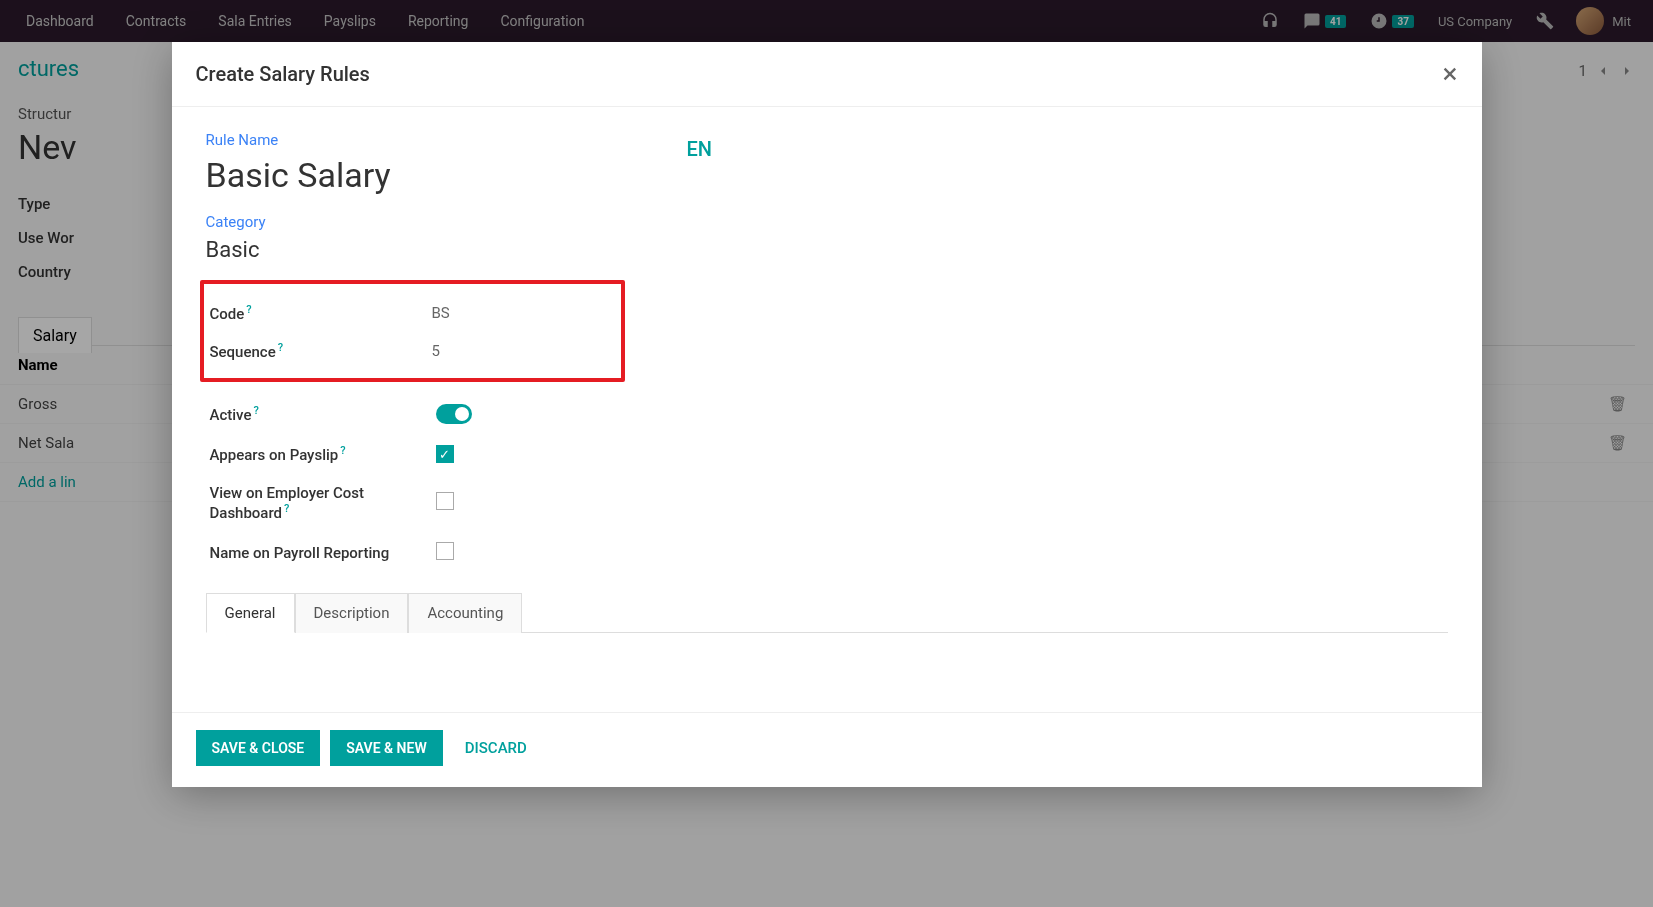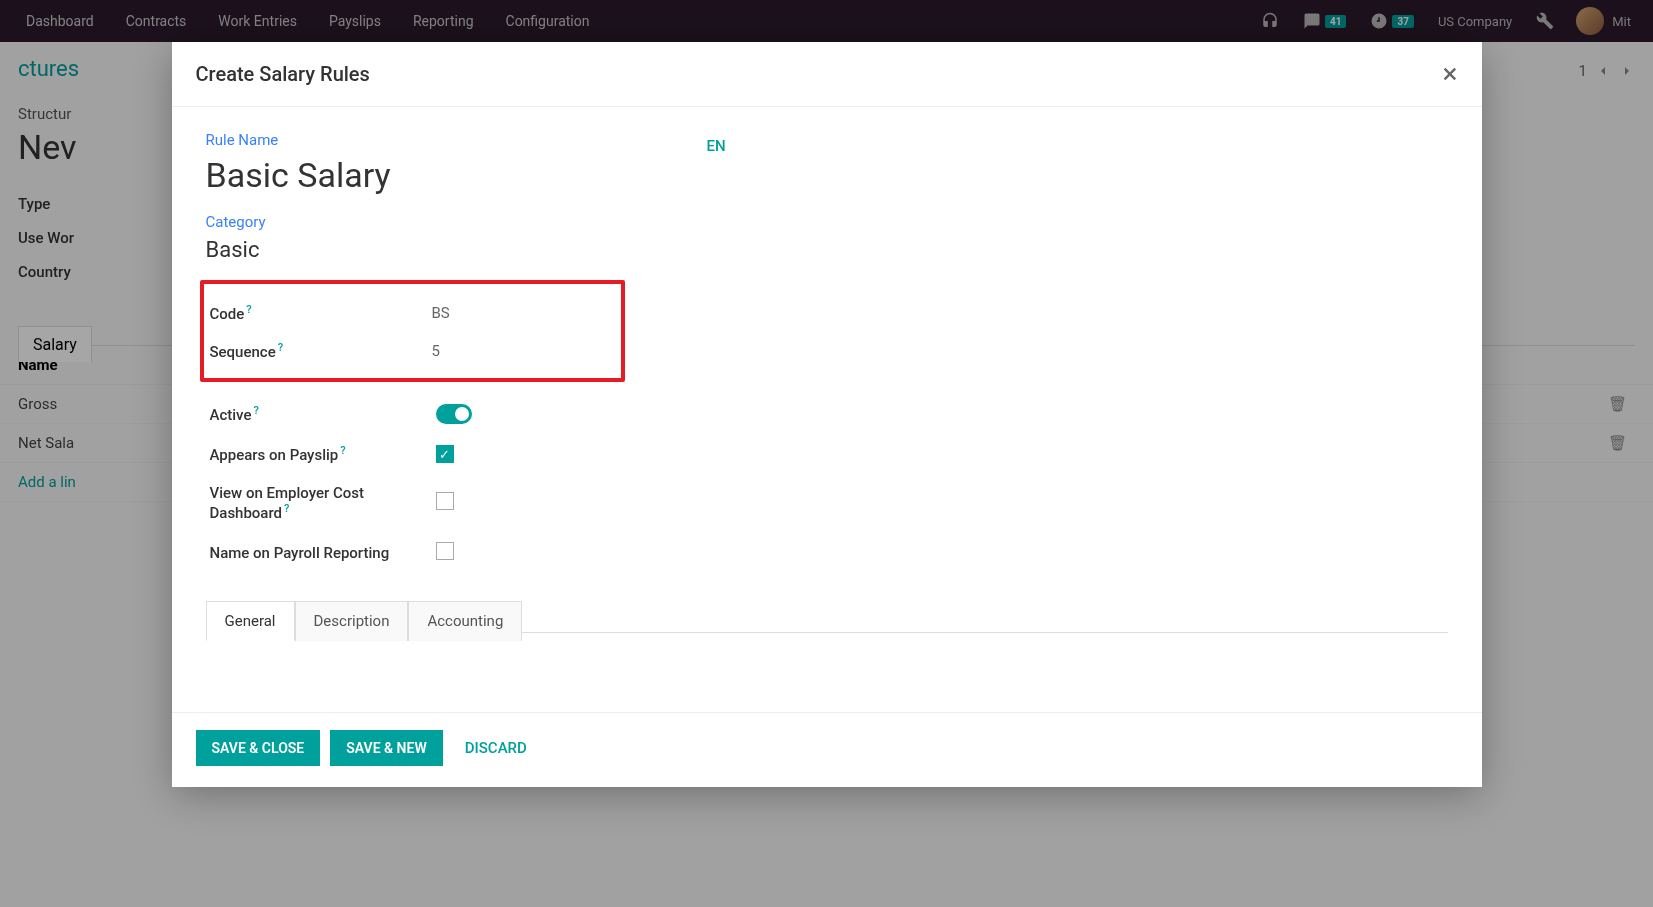--- a/index.html
+++ b/index.html
@@ -15,38 +15,38 @@
     .topbar svg { width: 18px; height: 18px; fill: #bbb; }
     
     
     .bg-page { padding: 0; }
     .breadcrumb { padding: 14px 18px 4px; font-size: 22px; color: #00a09d; }
     .structure-label { padding: 20px 18px 4px; font-size: 15px; color: #555; }
     .new-title { padding: 0 18px 20px; font-size: 34px; color: #333; }
     .field-row { display: flex; padding: 8px 18px; font-size: 15px; color: #333; }
     .field-row .label { width: 120px; font-weight: 500; }
     .tab-row { margin: 20px 18px 0; border-bottom: 1px solid #ddd; }
-    .tab { display: inline-block; padding: 8px 14px; border: 1px solid #ddd; border-bottom: none; background: #fff; position: relative; top: 17px; }
+    .tab { display: inline-block; padding: 8px 14px; border: 1px solid #ddd; border-bottom: none; background: #fff; position: relative; top: 8px; }
     .table-header { padding: 10px 18px; font-weight: bold; font-size: 15px; border-bottom: 1px solid #eee; }
     .table-row { padding: 10px 18px; font-size: 15px; color: #444; border-bottom: 1px solid #f0f0f0; display: flex; justify-content: space-between; }
     .table-row.link { color: #00a09d; }
     .delete-icon { color: #888; cursor: pointer; padding-right: 8px; }
     
     
     .overlay { position: fixed; inset: 0; background: rgba(0,0,0,0.35); display: flex; align-items: flex-start; justify-content: center; }
     .modal { background: #fff; margin-top: 42px; width: 1310px; height: 745px; display: flex; flex-direction: column; box-shadow: 0 8px 40px rgba(0,0,0,0.3); }
     .modal-header { display: flex; justify-content: space-between; align-items: center; padding: 18px 24px; border-bottom: 1px solid #eee; }
     .modal-title { font-size: 20px; color: #333; font-weight: 500; }
     .close-btn { font-size: 28px; color: #666; cursor: pointer; background: none; border: none; line-height: 1; }
     .modal-body { flex: 1; overflow-y: auto; padding: 24px 34px; position: relative; }
     .modal-footer { padding: 16px 24px 20px; display: flex; gap: 10px; align-items: center; border-top: 1px solid #eee; }
     
     .form-label { font-size: 15px; color: #3b82f6; margin-bottom: 6px; }
     .big-value { font-size: 34px; color: #333; margin-bottom: 18px; }
-    .en-badge { color: #00a09d; font-size: 15px; font-weight: 500; position: absolute; left: 535px; top: 30px; }
+    .en-badge { color: #00a09d; font-size: 20px; font-weight: 500; position: absolute; left: 515px; top: 30px; }
     .med-value { font-size: 22px; color: #333; margin-bottom: 18px; }
     
     .fields-box { border: 4px solid #e51c23; padding: 10px 20px 8px 0; margin-bottom: 12px; width: 425px; margin-left: -6px; border-radius: 2px; }
     .fields-box .frow, .plain-rows .frow { display: flex; align-items: center; padding: 9px 0; }
     .frow .flabel { width: 228px; font-size: 15px; color: #333; font-weight: 500; padding-left: 6px; }
     .frow .fval { font-size: 15px; color: #666; }
     .help-q { color: #00a09d; font-size: 11px; vertical-align: super; margin-left: 2px; }
     
     .plain-rows { margin-left: 0; }
     .plain-rows .frow { padding: 10px 0; }
@@ -55,36 +55,36 @@
     
     .toggle { width: 36px; height: 20px; background: #00a09d; border-radius: 10px; position: relative; }
     .toggle::after { content: ''; width: 14px; height: 14px; background: #fff; border-radius: 50%; position: absolute; right: 3px; top: 3px; }
     
     
     .checkbox { width: 18px; height: 18px; border: 1px solid #aaa; display: inline-flex; align-items: center; justify-content: center; }
     .checkbox.checked { background: #00a09d; border-color: #00a09d; color: #fff; font-size: 13px; }
     
     
     .modal-tabs { display: flex; gap: 0; margin-top: 18px; border-bottom: 1px solid #ddd; }
-    .modal-tab { padding: 10px 18px; border: 1px solid #ddd; border-bottom: none; background: #f9f9f9; color: #555; font-size: 15px; cursor: pointer; margin-right: 0; position: relative; top: 9px; }
+    .modal-tab { padding: 10px 18px; border: 1px solid #ddd; border-bottom: none; background: #f9f9f9; color: #555; font-size: 15px; cursor: pointer; margin-right: 0; position: relative; top: 1px; }
     .modal-tab.active { background: #fff; color: #333; border-bottom: 1px solid #fff; }
     
     .btn-primary { background: #00a09d; color: #fff; border: none; padding: 10px 16px; font-size: 14px; font-weight: 600; cursor: pointer; }
     .btn-link { background: none; color: #00a09d; border: none; padding: 10px 12px; font-size: 15px; font-weight: 500; cursor: pointer; }
     
     .pager { position: absolute; right: 18px; top: 62px; display: flex; align-items: center; gap: 8px; color: #666; font-size: 15px; }
     .pager svg { width: 16px; height: 16px; fill: #888; }
   </style>
 </head>
 <body>
 
 <div class="topbar">
   <div class="nav-item">Dashboard</div>
   <div class="nav-item">Contracts</div>
-  <div class="nav-item">Work Entries</div>
+  <div class="nav-item">Sala Entries</div>
   <div class="nav-item">Payslips</div>
   <div class="nav-item">Reporting</div>
   <div class="nav-item">Configuration</div>
   <div class="spacer"></div>
   <div class="icon-btn">
     <svg viewBox="0 0 24 24">
         <path d="M12 1a9 9 0 0 0-9 9v7a3 3 0 0 0 3 3h3v-8H5v-2a7 7 0 1 1 14 0v2h-4v8h3a3 3 0 0 0 3-3v-7a9 9 0 0 0-9-9z"></path>
       </svg>
   </div>
   <div class="icon-btn">

